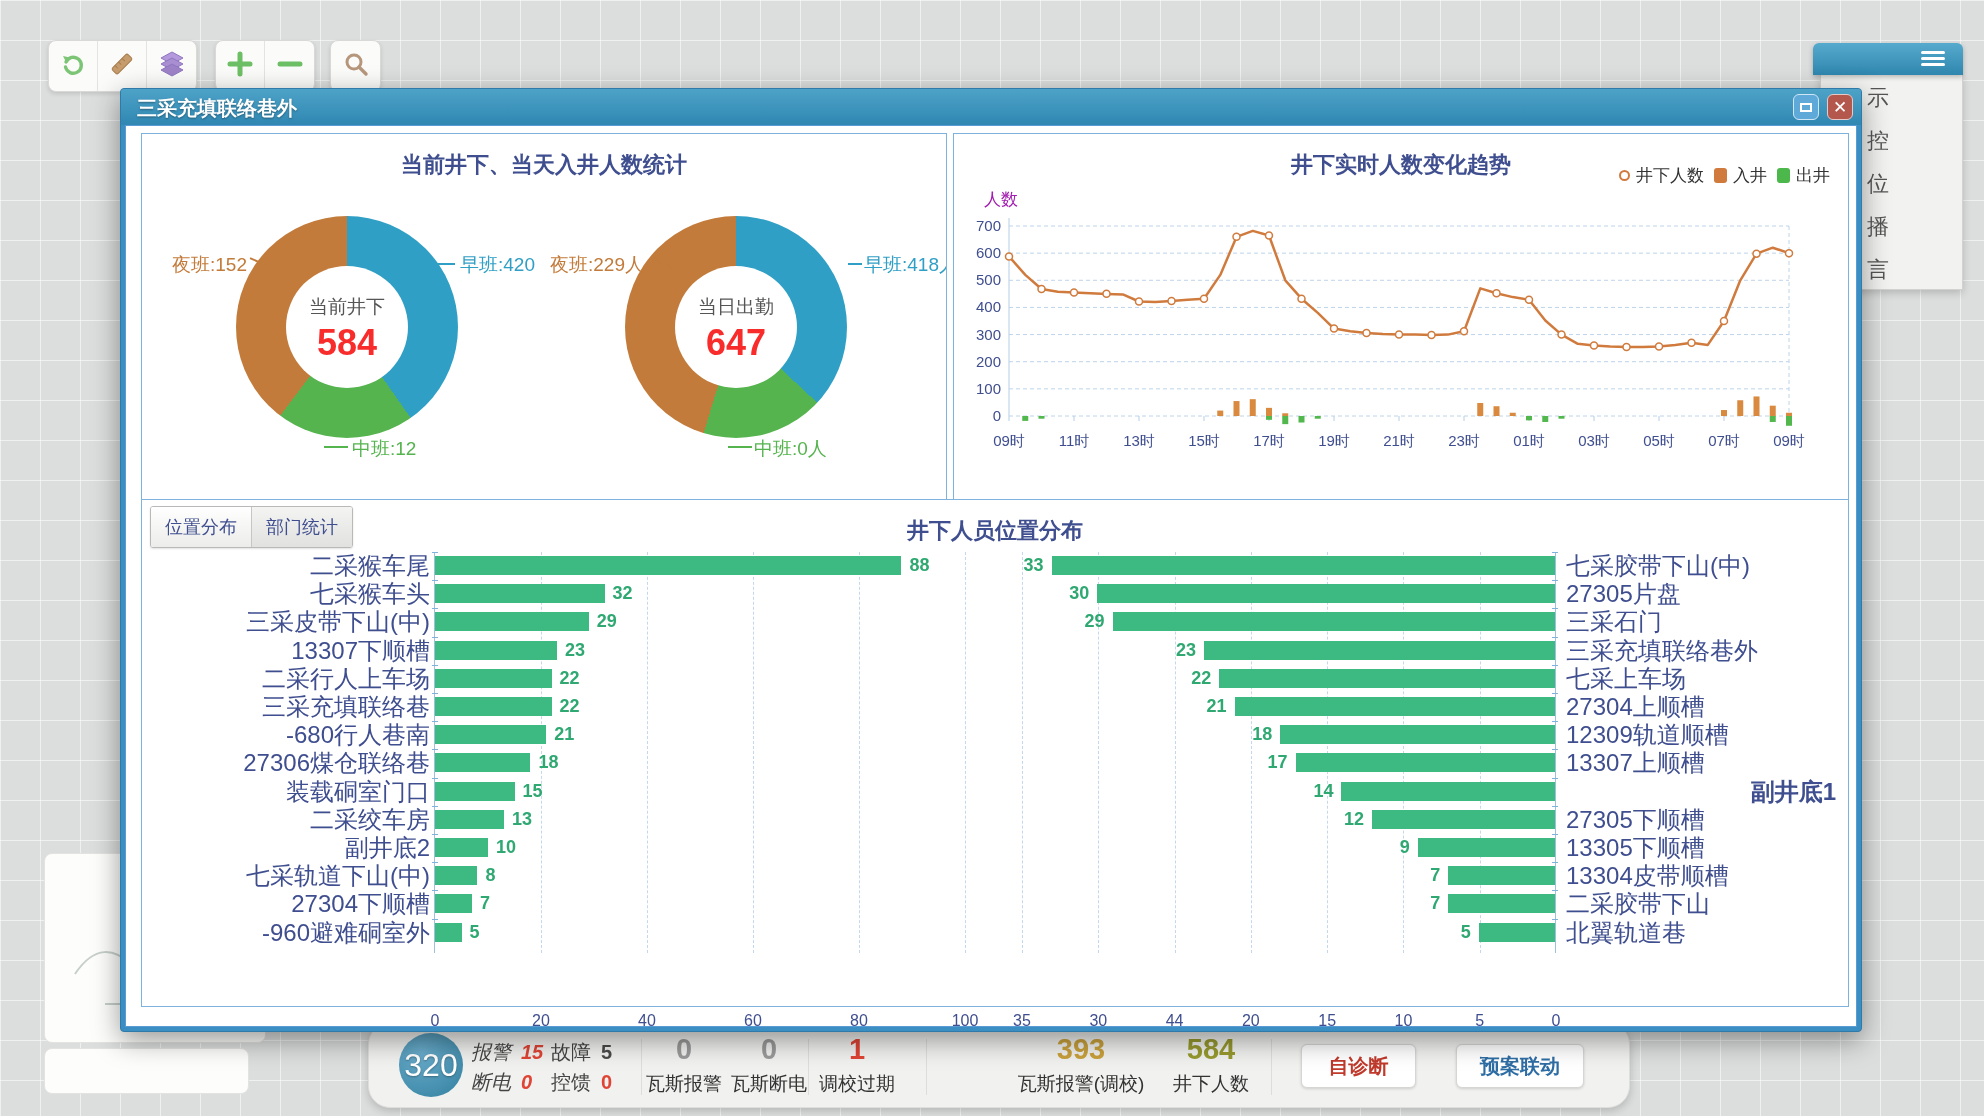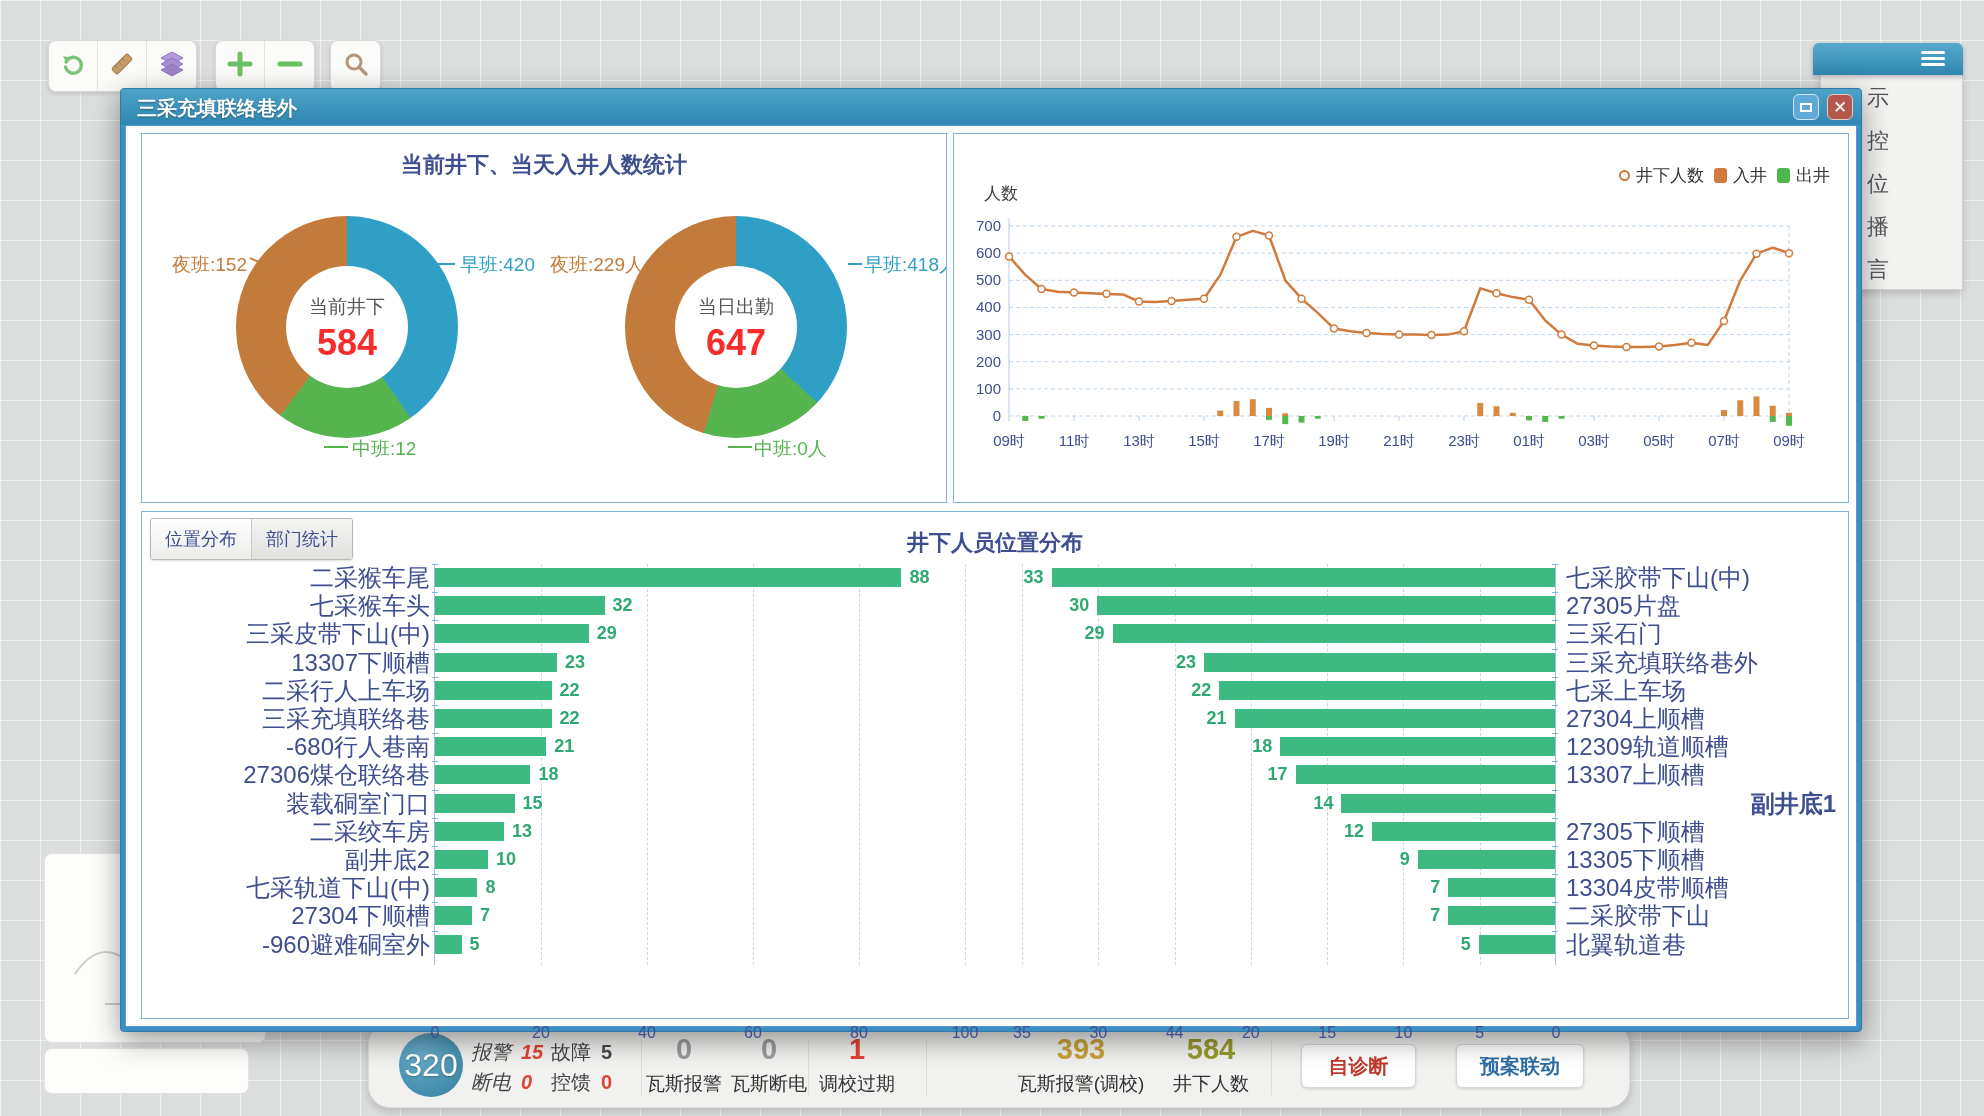--- a/index.html
+++ b/index.html
@@ -66,34 +66,34 @@
     cursor:pointer; display:flex; align-items:center; justify-content:center; }
   .winbtn.min { right:42px; background:#5fa9d8; border:1px solid #cfe6f5; }
   .winbtn.min i { width:12px; height:9px; border:2px solid #fff; display:block; }
   .winbtn.close { right:8px; background:#b4584e; border:1px solid #e7c9c5;
     color:#fff; font-size:17px; font-weight:bold; }
   .modal-body { position:absolute; left:4px; right:4px; top:36px; bottom:4px;
     background:#fff; border:1px solid #5b9bd5; }
   .panel { position:absolute; background:#fff; border:1px solid #7fb2dd; }
   .p-stats { left:20px; top:44px;  width:806px;  height:370px; overflow:hidden; }
   .p-trend { left:832px; top:44px; width:896px;  height:370px; }
-  .p-dist  { left:20px; top:422px; width:1708px; height:508px; }
+  .p-dist  { left:20px; top:410px; width:1708px; height:508px; }
   .p-title { position:absolute; width:100%; text-align:center; top:16px;
     color:#3f4e8f; font-size:22px; font-weight:bold; }
   
   .donut { position:absolute; width:222px; height:222px; border-radius:50%; top:82px; }
   .donut .hole { position:absolute; left:50px; top:50px; width:122px; height:122px;
     border-radius:50%; background:#fff; text-align:center; }
   .hole .hl { margin-top:28px; font-size:19px; color:#555; }
   .hole .hv { font-size:36px; font-weight:bold; color:#f92c2c; margin-top:2px; }
   .slabel { position:absolute; font-size:19px; white-space:nowrap; }
   .conn { position:absolute; width:24px; height:2px; }
   .c-blue{ background:#2f9fc5; } .c-orange{ background:#c27b3a; } .c-green{ background:#55b44e; }
   
-  .yaxis-label { position:absolute; left:30px; top:48px; font-size:17px; color:#404040;font-family:Liberation Serif, serif; }
+  .yaxis-label { position:absolute; left:30px; top:54px; font-size:17px; color:#a21caf;font-family:Liberation Serif, serif; }
   .legend { position:absolute; right:18px; top:30px; display:flex; align-items:center; gap:10px; }
   .lg-item { display:flex; align-items:center; gap:6px; font-size:17px; color:#333; cursor:pointer; }
   .lg-circle { width:11px; height:11px; border:2px solid #d07b3d; border-radius:50%; }
   .lg-sq { width:13px; height:15px; border-radius:3px; }
   #trend-svg { position:absolute; left:0; top:0; }
   #trend-svg text.tick { font-size:15px; fill:#3f4e8f; font-family:"Liberation Sans","DejaVu Sans",sans-serif; }
   
   .tabs { position:absolute; left:8px; top:6px; display:flex; border:1px solid #b9b9b7;
     border-radius:3px; overflow:hidden; box-shadow:0 1px 2px rgba(0,0,0,.12); }
   .tab { padding:8px 14px; font-size:18px; color:#3f4e8f; cursor:pointer;
@@ -281,20 +281,21 @@
     <div class="conn c-orange" style="left:510px; top:129px; transform:rotate(24deg);"></div>
     <div class="conn c-blue" style="left:706px; top:129px; width:14px;"></div>
     <div class="slabel" id="d1s0" style="left: 722px; top: 118px; color: rgb(47, 159, 197);">早班:418人</div>
     <div class="conn c-green" style="left:182px; top:312px;"></div>
     <div class="slabel" id="d0s1" style="left: 210px; top: 302px; color: rgb(85, 180, 78);">中班:12</div>
     <div class="conn c-green" style="left:586px; top:312px;"></div>
     <div class="slabel" id="d1s1" style="left: 612px; top: 302px; color: rgb(85, 180, 78);">中班:0人</div>
   </div>
 
   <div class="panel p-trend">
+    <div class="p-title">井下实时人数变化趋势</div>
     <div class="legend">
       <div class="lg-item">
         <span class="lg-circle"></span>
         <span>井下人数</span>
       </div>
       <div class="lg-item">
         <span class="lg-sq" style="background:#d07b3d;"></span>
         <span>入井</span>
       </div>
       <div class="lg-item">

